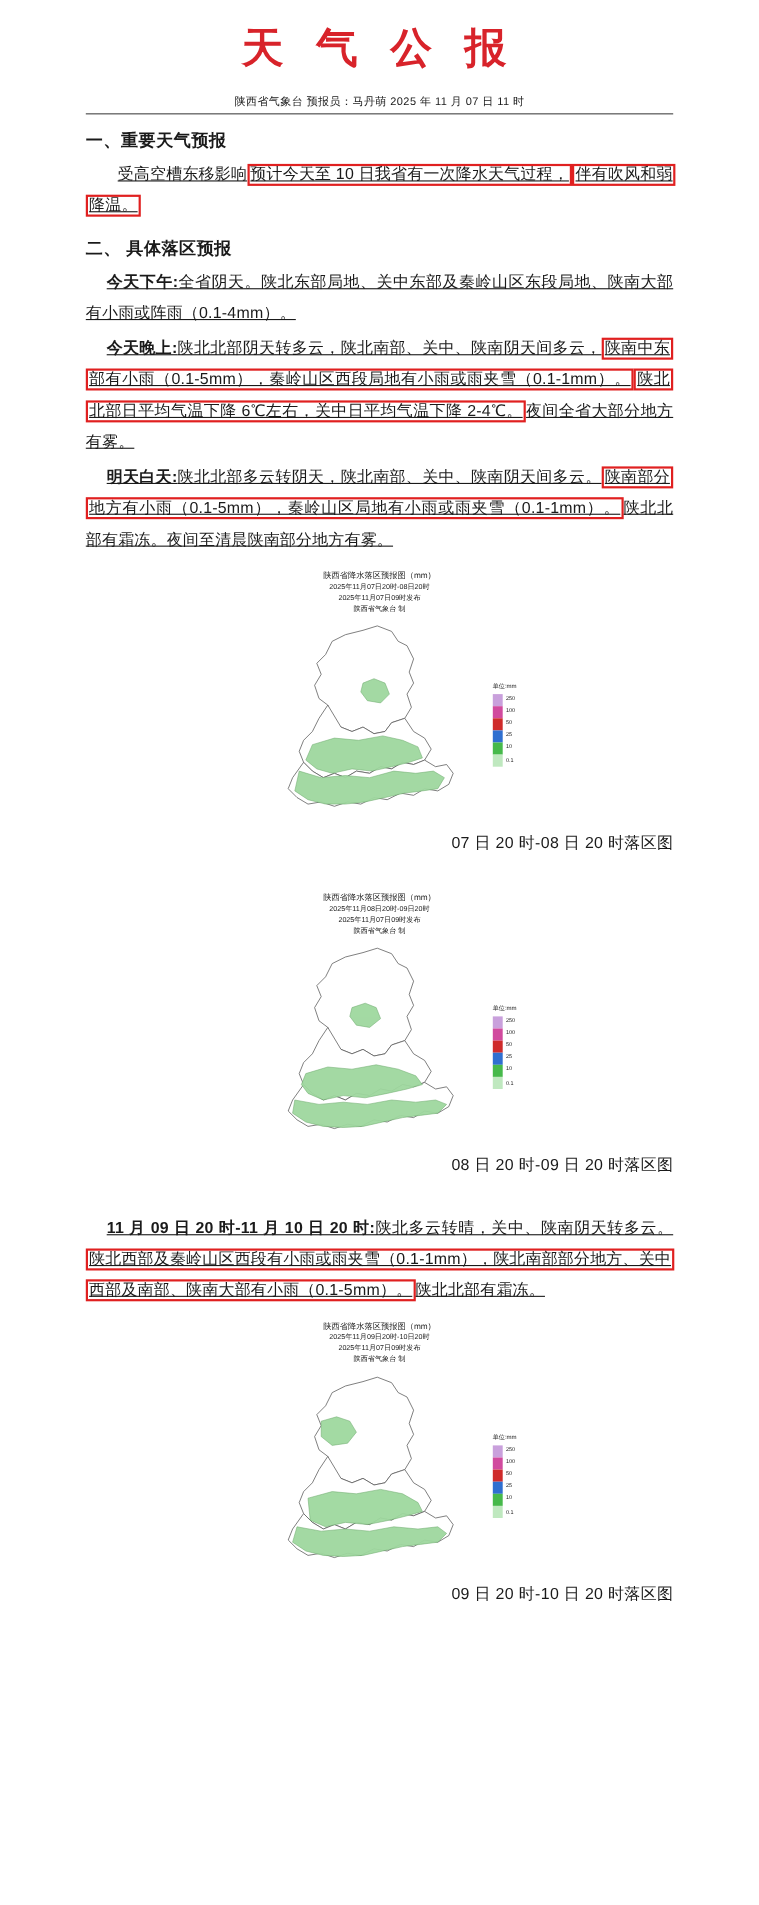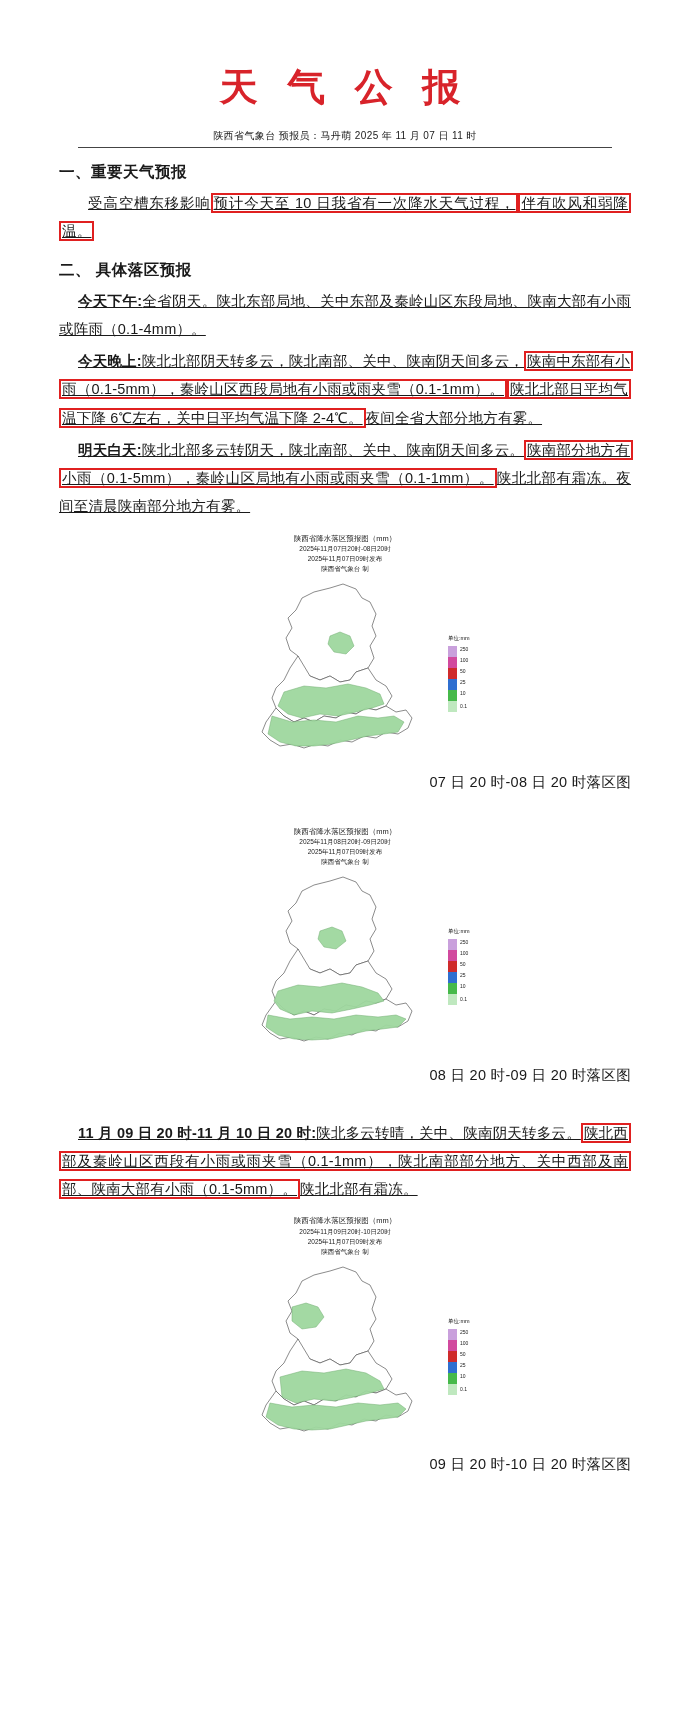--- a/index.html
+++ b/index.html
@@ -19,32 +19,31 @@
     padding: 0 0 20px 0;
   }
   .title {
     text-align: center;
     color: #d8232a;
     font-family: "Liberation Serif", serif;
     font-weight: bold;
     font-size: 38px;
     letter-spacing: 10px;
     padding: 18px 0 10px 0;
-    margin-top: 44px;
   }
   .byline {
     text-align: center;
     font-size: 10px;
     padding: 6px 0 4px 0;
     border-bottom: 1px solid #444;
     margin: 0 78px 0 78px;
     letter-spacing: 0.4px;
   }
   .content {
-    padding: 0 59px;
+    padding: 0 78px;
   }
   .section-head {
     font-size: 15.5px;
     font-weight: bold;
     margin: 14px 0 6px 0;
     letter-spacing: 0.5px;
   }
   p.para {
     font-size: 14.5px;
     line-height: 1.95;

